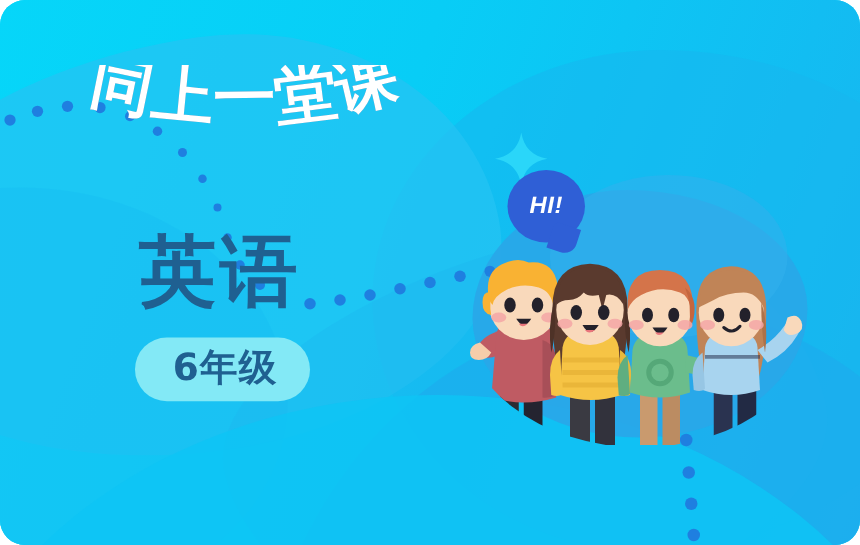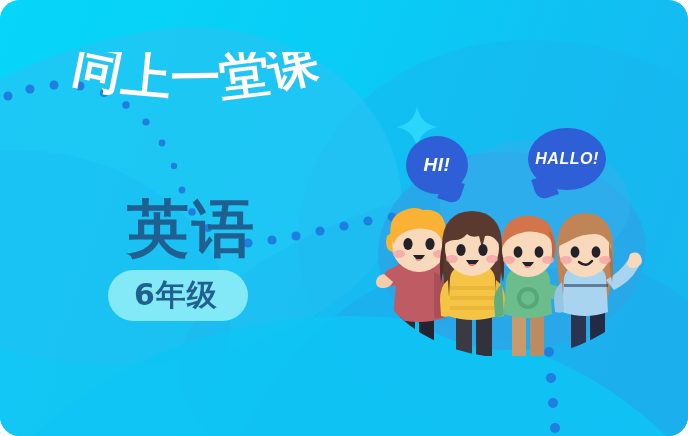--- a/index.html
+++ b/index.html
@@ -154,41 +154,40 @@
     left: 46px;
     top: 52px;
     width: 300px;
     height: 86px;
   }
   .title-svg { width: 300px; height: 86px; display: block; }
 
   .subject {
     position: absolute;
     left: 0;
-    top: 198px;
+    top: 186px;
     width: 352px;
     text-align: center;
     font-size: 62px;
     font-weight: bold;
     color: #1f6091;
     letter-spacing: 3px;
     line-height: 1;
     font-family: "DejaVu Sans", "Liberation Sans", sans-serif;
-    padding-left: 16px;
   }
 
   .grade-pill {
     position: absolute;
     left: 108px;
     top: 270px;
     min-width: 140px;
     padding: 7px 26px 9px;
     background: #83e9f6;
     border-radius: 999px;
-    text-align: left;
+    text-align: right;
     font-size: 30px;
     font-weight: bold;
     color: #1f6091;
     letter-spacing: 1px;
     line-height: 1.18;
     font-family: "DejaVu Sans", "Liberation Sans", sans-serif;
     box-sizing: border-box;
   }
 
   
@@ -327,23 +326,20 @@
     </div>
 
     <div class="subject">英语</div>
 
     <div class="grade-pill">6年级</div>
   </div>
 
   <div class="bubble bubble-hi">
     <span>HI!</span>
   </div>
-  <div class="bubble bubble-hallo">
-    <span>HALLO!</span>
-  </div>
 
   <div class="kids">
     <svg class="kids-svg" viewBox="0 0 280 170">
       <defs>
         <clipPath id="groupClip">
           <ellipse cx="140" cy="60" rx="145" ry="112"></ellipse>
         </clipPath>
       </defs>
       <g clip-path="url(#groupClip)">
 

